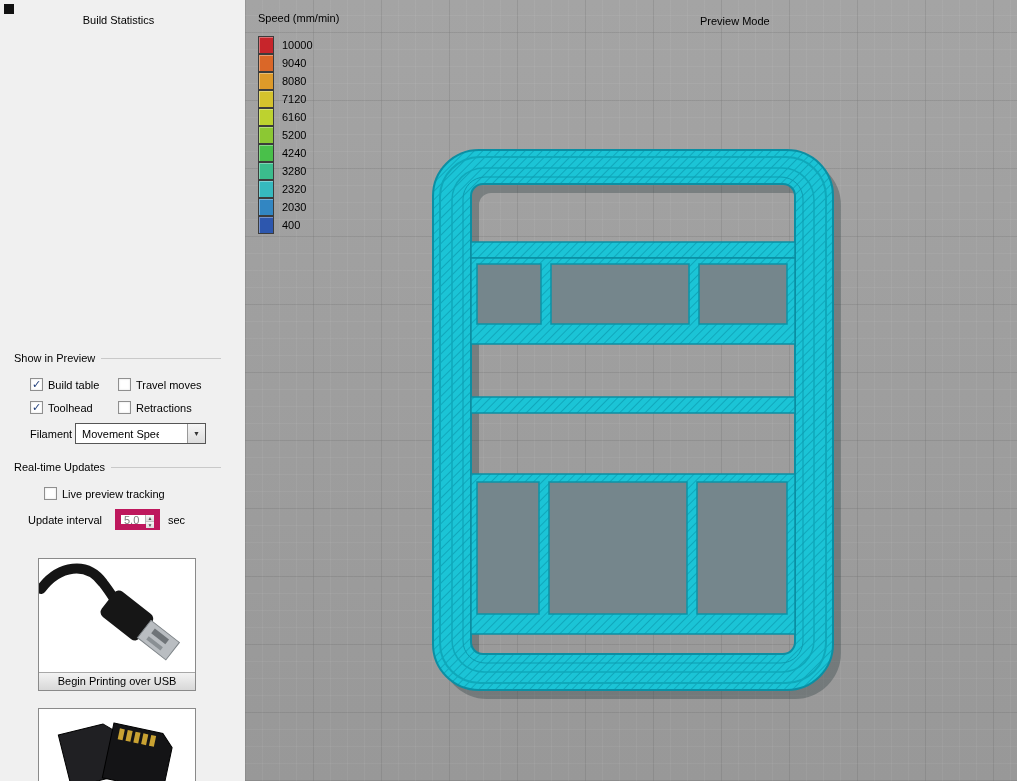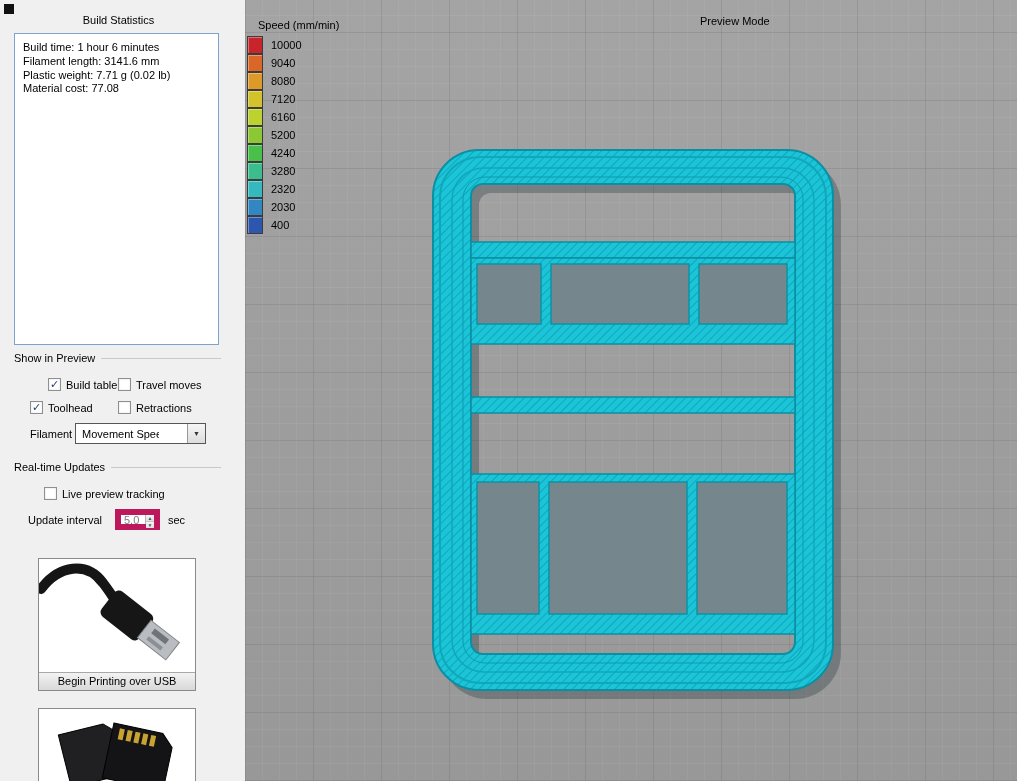--- a/index.html
+++ b/index.html
@@ -43,47 +43,41 @@
   .viewport { position:absolute; left:245px; top:0; width:772px; height:781px;
     background-color:#9e9e9e;
     background-image:
       repeating-linear-gradient(0deg, rgba(255,255,255,0.05) 0 1px, transparent 1px 17px),
       repeating-linear-gradient(90deg, rgba(255,255,255,0.05) 0 1px, transparent 1px 17px),
       repeating-linear-gradient(0deg, rgba(0,0,0,0.12) 0 1px, transparent 1px 68px),
       repeating-linear-gradient(90deg, rgba(0,0,0,0.12) 0 1px, transparent 1px 68px),
       linear-gradient(#a4a4a4,#989898);
   }
   .vp-label { position:absolute; color:#000; }
-  .legend { position:absolute; left:2px; top:36px; }
+  .legend { position:absolute; left:13px; top:36px; }
   .legend-row { display:flex; align-items:center; height:18px; }
   .legend-swatch { width:16px; height:18px; border:1px solid #3c3c3c; margin-top:-1px;
                    box-shadow:inset 1px 1px 0 rgba(255,255,255,.35); }
   .legend-label { margin-left:8px; line-height:18px; }
   .toolhead { position:absolute; left:13px; top:708px; line-height:18px; }
   .model { position:absolute; left:178px; top:142px; }
 </style>
 </head>
 <body>
 
 <div class="sidebar">
   <div class="corner-mark"></div>
   <div class="sidebar-title">Build Statistics</div>
 
-  <div class="stats-box">
-    <div>Build time: 1 hour 6 minutes</div>
-    <div>Filament length: 3141.6 mm</div>
-    <div>Plastic weight: 7.71 g (0.02 lb)</div>
-    <div>Material cost: 77.08</div>
-  </div>
 
   <div class="group-header" style="top:352px;">
     <span>Show in Preview</span>
   </div>
 
-  <div class="cb" style="left:48px; top:378px;">
+  <div class="cb" style="left:30px; top:378px;">
     <span class="box checked"></span>
     <span>Build table</span>
   </div>
   <div class="cb" style="left:118px; top:378px;">
     <span class="box"></span>
     <span>Travel moves</span>
   </div>
   <div class="cb" style="left:30px; top:401px;">
     <span class="box checked"></span>
     <span>Toolhead</span>
@@ -149,21 +143,21 @@
             <rect x="107" y="24" width="5" height="11"></rect>
           </g>
         </g>
       </svg>
     </div>
   </div>
 </div>
 
 <div class="viewport">
 
-  <div class="vp-label" style="left:13px; top:19px;">Speed (mm/min)</div>
+  <div class="vp-label" style="left:13px; top:12px;">Speed (mm/min)</div>
   <div class="vp-label" style="left:455px; top:15px;">Preview Mode</div>
 
   <div class="legend">
     <div class="legend-row">
         <span class="legend-swatch" style="background: rgb(199, 37, 43);"></span>
         <span class="legend-label">10000</span>
       </div>
     <div class="legend-row">
         <span class="legend-swatch" style="background: rgb(218, 103, 40);"></span>
         <span class="legend-label">9040</span>

